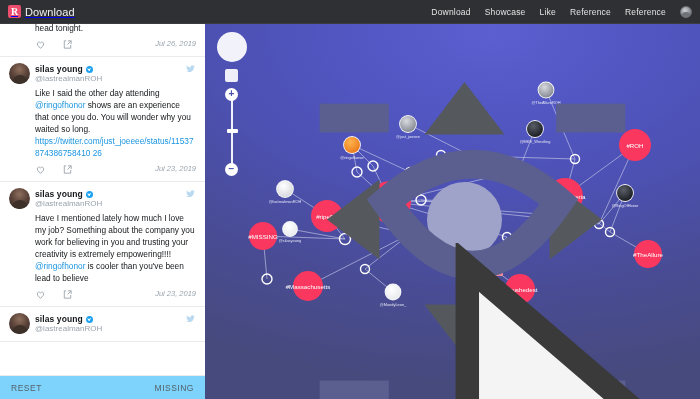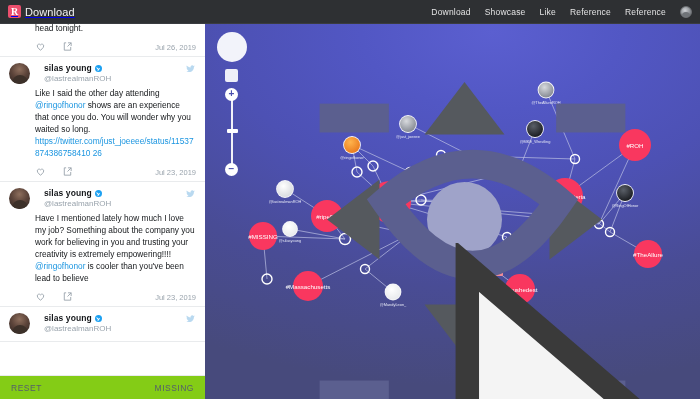--- a/index.html
+++ b/index.html
@@ -40,21 +40,21 @@
   .tweets-panel {
     position: absolute; left: 0; top: 24px; width: 205px; height: 375px;
     background: #fff; overflow: hidden;
   }
   .tweets-scroll { position: absolute; left: 0; top: 0; width: 205px; height: 351px; overflow: hidden; }
   .tweet {
     border-bottom: 1px solid #e9ebed; padding: 6px 9px 4px 9px; position: relative;
     background: #fff;
   }
   .tweet.partial { padding-top: 0; }
-  .tweet-head { display: flex; align-items: flex-start; gap: 14px; }
+  .tweet-head { display: flex; align-items: center; gap: 5px; }
   .tweet-avatar {
     width: 21px; height: 21px; border-radius: 50%; flex: 0 0 21px; overflow: hidden;
     background: radial-gradient(circle at 50% 30%, #8e6f5d 0%, #5c443a 45%, #2b2320 100%);
     position: relative;
   }
   .tweet-avatar::after {
     content: ""; position: absolute; left: 50%; top: 58%; width: 15px; height: 13px;
     transform: translateX(-50%); border-radius: 50% 50% 35% 35%; background: #3c3029;
   }
   .tweet-names { display: flex; flex-direction: column; line-height: 1.15; padding-top: 1px; }
@@ -75,28 +75,28 @@
   .bird {
     position: absolute; right: 9px; top: 7px; width: 11px; height: 10px; color: #b9d9f0;
   }
   .tweet-body {
     font-size: 8.3px; line-height: 12px; color: #14171a; padding: 3px 0 0 26px;
     word-break: break-word;
   }
   .tweet.partial .tweet-body { padding-left: 26px; padding-top: 0; }
   .mention, .tlink { color: #1b95e0; }
   .tweet-foot {
-    display: flex; align-items: flex-end; padding: 5px 0 0 26px; position: relative; height: 18px;
+    display: flex; align-items: flex-start; padding: 5px 0 0 26px; position: relative; height: 18px; font-style: italic;
   }
   .ico-heart, .ico-share { width: 11px; height: 11px; color: #9aa4ad; }
   .ico-share { margin-left: 16px; }
   .tweet-date { margin-left: auto; font-size: 7.5px; color: #9aa4ad; }
   .panel-footer {
     position: absolute; left: 0; bottom: 0; width: 205px; height: 24px;
-    background: #84cc16; border-top: 1px solid #e9ebed;
+    background: #7dd3fc; border-top: 1px solid #e9ebed;
     display: flex; align-items: center; justify-content: space-between;
     padding: 0 11px;
   }
   .foot-btn {
     font-size: 8.5px; letter-spacing: .5px; color: #55606a; background: none;
     border: none; cursor: pointer; font-family: inherit;
   }
 
   
   .graph {

